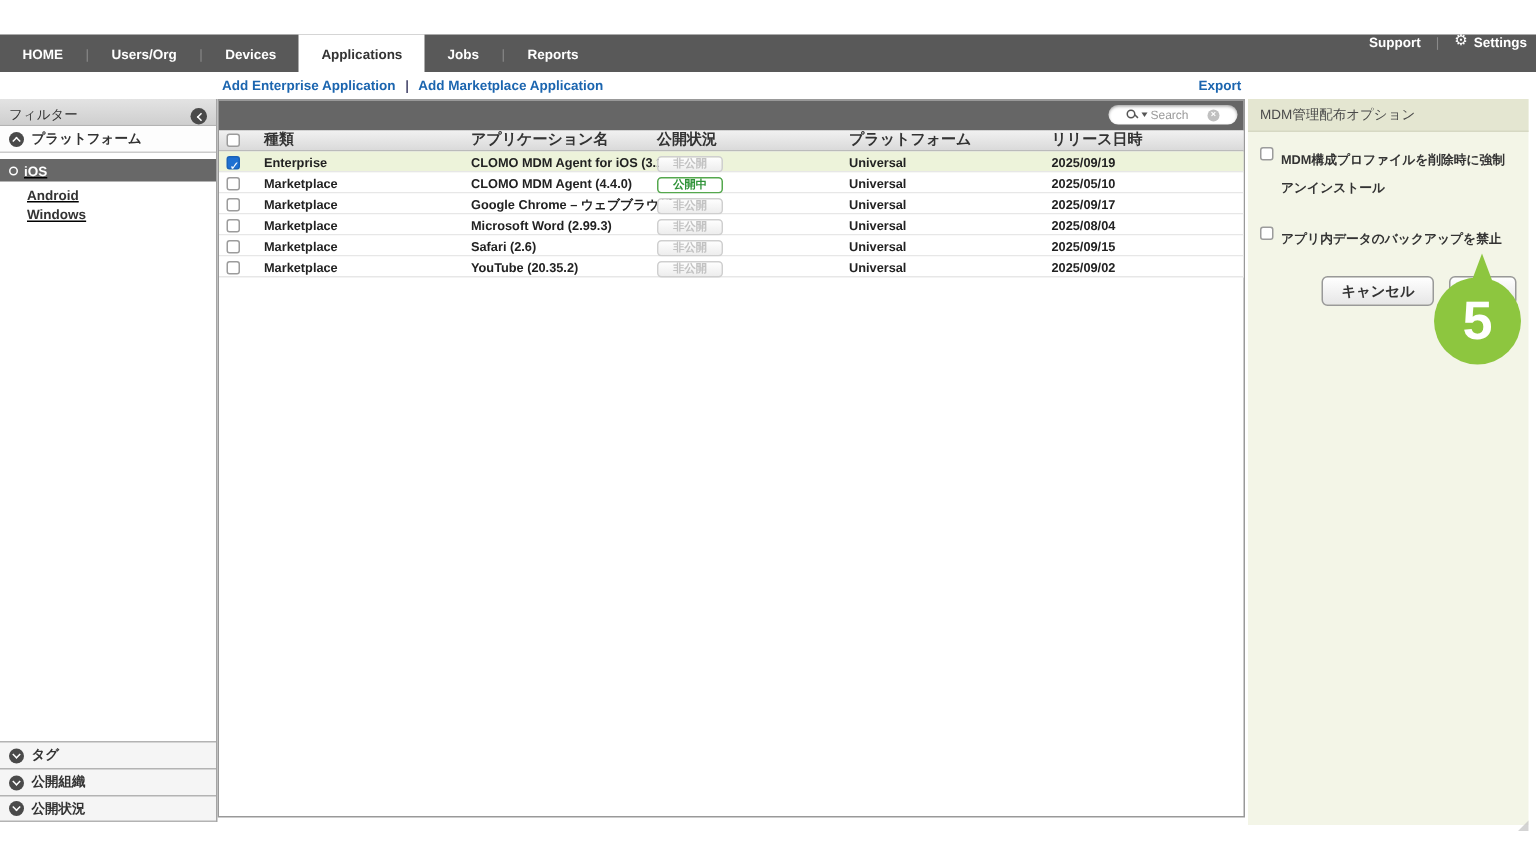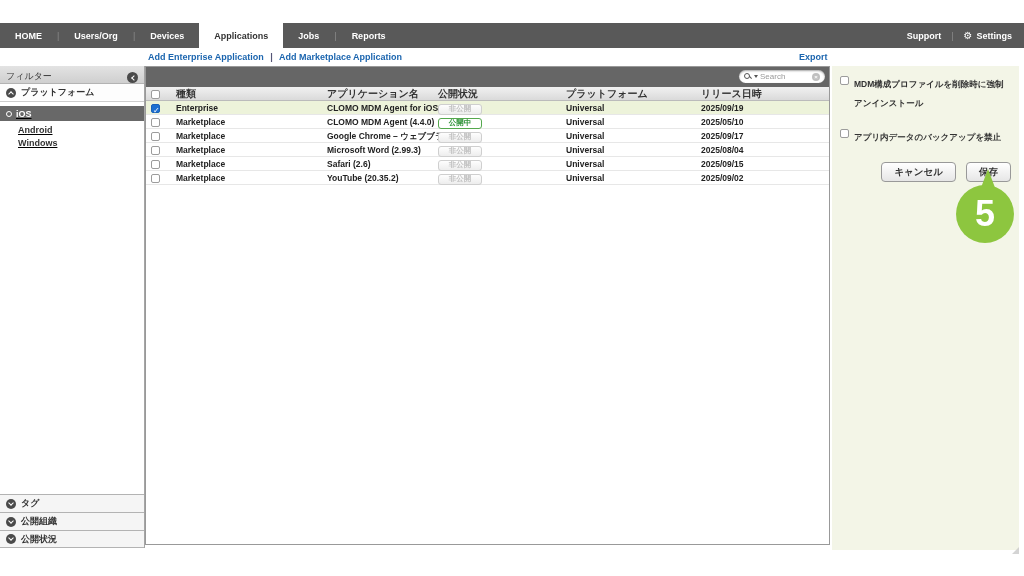--- a/index.html
+++ b/index.html
@@ -7,21 +7,21 @@
     font-family:"Liberation Sans","DejaVu Sans",sans-serif; }
   #screen { position:relative; width:1024px; height:576px; overflow:hidden; background:#fff; }
 
   
   .navbar { position:absolute; top:23px; left:0; right:0; height:25px; background:#595959;
     display:flex; align-items:stretch; color:#fff; font-size:9px; font-weight:bold; }
   .nav-tabs { display:flex; align-items:stretch; }
   .nav-tab { display:flex; align-items:center; padding:0 15px; cursor:default; white-space:nowrap; }
   .nav-tab.active { background:#fff; color:#333; }
   .nav-div { display:flex; align-items:center; color:#8a8a8a; font-weight:normal; }
-  .nav-right { margin-left:auto; display:flex; align-items:center; padding-right:12px; gap:10px; }
+  .nav-right { margin-left:auto; display:flex; align-items:flex-start; padding-right:6px; gap:10px; }
   .gear { font-size:10px; line-height:1; }
 
   
   .subheader { position:absolute; top:48px; left:0; right:0; height:18px; background:#fff; font-size:9px; font-weight:bold; }
   .add-links { position:absolute; left:148px; top:4px; color:#1b65af; }
   .add-links .sep { color:#557; padding:0 4px; }
   .add-links a, .export { color:#1b65af; text-decoration:none; cursor:pointer; }
   .export { position:absolute; left:799px; top:4px; }
 
   
@@ -46,38 +46,38 @@
   .ring-icon { width:6px; height:6px; border:1.5px solid #fff; border-radius:50%; flex-shrink:0; }
   .sidebar-bottom { position:absolute; bottom:0; left:0; right:0; }
   .sidebar-bottom .section-header { border-top:1px solid #b3b3b3; border-bottom:none; background:#f5f5f5; }
   .sidebar-bottom .section-header:last-child { border-bottom:1px solid #b3b3b3; }
 
   
   .tablebox { position:absolute; left:145px; top:66px; width:685px; height:479px;
     border:1px solid #999; background:#fff; }
   .table-toolbar { height:20px; background:#666; position:relative; }
   .search { position:absolute; right:4px; top:3px; width:86px; height:13px; background:#fff;
-    border-radius:7px; display:flex; align-items:center; padding:0 5px; gap:2px;
+    border-radius:7px; display:flex; align-items:center; padding:0 12px; gap:2px;
     box-shadow:inset 0 1px 2px rgba(0,0,0,.35); }
   .mag { position:relative; width:8px; height:8px; flex-shrink:0; }
   .mag::before { content:""; position:absolute; left:0; top:0; width:4px; height:4px;
     border:1.2px solid #555; border-radius:50%; }
   .mag::after { content:""; position:absolute; left:4.5px; top:4.5px; width:3px; height:1.2px;
     background:#555; transform:rotate(45deg); }
   .mag-caret { width:0; height:0; border-left:2.5px solid transparent; border-right:2.5px solid transparent;
     border-top:3px solid #555; }
   .search-ph { font-size:8px; color:#9a9a9a; }
   .search-clear { margin-left:auto; width:8px; height:8px; border-radius:50%; background:#c0c0c0;
     color:#fff; font-size:6px; line-height:8px; text-align:center; font-weight:bold; }
   .thead { position:relative; height:14px; background:linear-gradient(#f1f1f1,#dadada);
     border-bottom:1px solid #bbb; font-size:10px; font-weight:bold; color:#333; }
   .hcell { position:absolute; top:0; line-height:14px; white-space:nowrap; }
   .col-check   { left:5px;  top:2px; }
   .col-type    { left:30px; }
-  .col-name    { left:181px; }
+  .col-name    { left:168px; }
   .col-status  { left:292px; }
   .col-platform{ left:420px; }
   .col-release { left:555px; }
   .trow { position:relative; height:14px; border-bottom:1px solid #e7e7e7; font-size:8.5px;
     font-weight:bold; color:#222; background:#fff; }
   .trow.selected { background:#edf3da; }
   .cell { position:absolute; top:0; line-height:14px; white-space:nowrap; }
   .cb { display:inline-block; width:9px; height:9px; border:1px solid #9c9c9c; border-radius:2px;
     background:#fff; position:relative; }
   .cb.checked { background:#1e70d2; border-color:#1a62b8; }
@@ -264,20 +264,23 @@
     <span class="cell col-type">Marketplace</span>
     <span class="cell col-name">YouTube (20.35.2)</span>
     <span class="cell col-status"><span class="badge inactive">非公開</span></span>
     <span class="cell col-platform">Universal</span>
     <span class="cell col-release">2025/09/02</span>
   </div>
       </div>
   </div>
 
   <div class="panel">
+    <div class="panel-header">
+      <span>MDM管理配布オプション</span>
+    </div>
     <div class="panel-body">
       <div>
           <div class="check-row">
     <span class="cb"></span>
     <span>MDM構成プロファイルを削除時に強制アンインストール</span>
   </div>
           <div class="check-row">
     <span class="cb"></span>
     <span>アプリ内データのバックアップを禁止</span>
   </div>

